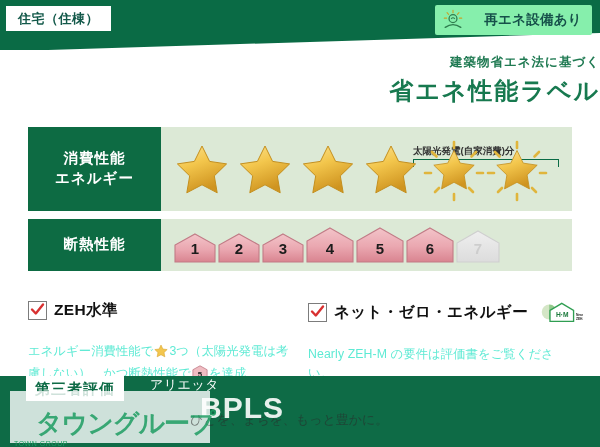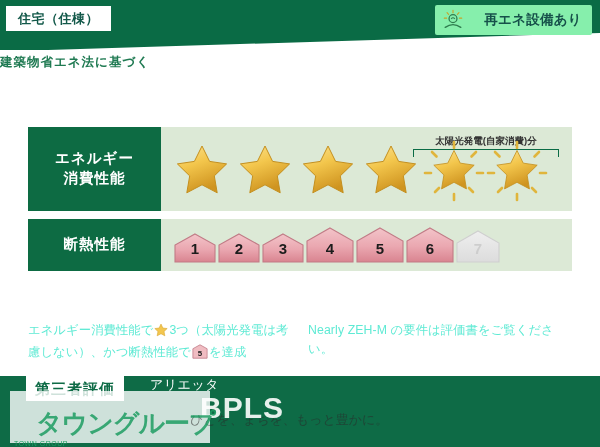--- a/index.html
+++ b/index.html
@@ -31,21 +31,21 @@
     position:absolute;right:8px;top:5px;
     background:#86efac;
     display:flex;align-items:center;gap:20px;
     padding:4px 10px 4px 7px;
     border-radius:2px;
   }
   .re-badge .sun{width:22px;height:22px;flex:0 0 22px;}
   .re-badge .txt{font-size:13.5px;font-weight:bold;color:#16514a;white-space:nowrap;letter-spacing:.3px;}
 
   
-  .head-wrap{position:absolute;left:0;top:54px;width:600px;text-align:left;}
+  .head-wrap{position:absolute;left:0;top:54px;width:600px;text-align:right;}
   .head-sub{font-size:12.5px;font-weight:bold;color:#1f7a52;letter-spacing:1px;}
   .head-main{font-size:24px;font-weight:bold;color:#17794f;letter-spacing:2px;margin-top:4px;}
 
   
   .rows{position:absolute;left:28px;top:127px;width:544px;}
   .row{display:flex;align-items:stretch;margin-bottom:8px;}
   .row-label{
     width:133px;flex:0 0 133px;background:#0d6b43;color:#fff;
     display:flex;flex-direction:column;align-items:center;justify-content:center;
     font-size:14.5px;font-weight:bold;letter-spacing:1px;line-height:1.35;
@@ -53,21 +53,21 @@
   .row-body{flex:1;background:#dce9d6;position:relative;display:flex;align-items:center;}
   .row-energy{height:84px;}
   .row-insul{height:52px;}
 
   
   .stars{display:flex;align-items:center;gap:1px;padding-left:10px;margin-top:4px;}
   .star-cell{width:62px;height:62px;position:relative;flex:0 0 62px;}
   .star-cell svg{position:absolute;left:0;top:0;width:62px;height:62px;}
 
   
-  .solar-note{position:absolute;right:13px;top:8px;width:146px;text-align:center;}
+  .solar-note{position:absolute;right:13px;top:18px;width:146px;}
   .solar-note .cap{font-size:9.5px;font-weight:bold;color:#333;white-space:nowrap;letter-spacing:0;}
   .solar-note .bracket{
     height:7px;margin-top:1px;
     border-left:1.5px solid #0a6b45;border-right:1.5px solid #0a6b45;border-top:1.5px solid #0a6b45;
   }
 
   
   .houses{display:flex;align-items:flex-end;padding-left:12px;}
   .house-cell{position:relative;}
   .house-cell svg{display:block;}
@@ -149,28 +149,29 @@
         <circle cx="12" cy="10.5" r="4.3" fill="none" stroke="#2f7d4f" stroke-width="1.4"></circle>
         <path d="M10 10.8 q2 -2.6 4 0" fill="none" stroke="#2f7d4f" stroke-width="1.1"></path>
         <path d="M3.5 20 q8.5 -6 17 0" fill="none" stroke="#2f7d4f" stroke-width="1.5" stroke-linecap="round"></path>
       </svg>
     </span>
     <span class="txt">再エネ設備あり</span>
   </div>
 
   <div class="head-wrap">
     <div class="head-sub">建築物省エネ法に基づく</div>
+    <div class="head-main">省エネ性能ラベル</div>
   </div>
 
   <div class="rows">
 
     <div class="row">
       <div class="row-label">
+        <span>消費性能</span>
         <span>エネルギー</span>
-        <span>消費性能</span>
       </div>
       <div class="row-body row-energy">
         <div class="solar-note">
           <div class="cap">太陽光発電(自家消費)分</div>
           <div class="bracket"></div>
         </div>
         <div class="stars" id="stars-container">
             <div class="star-cell">
               <svg viewBox="0 0 62 62">
                 <defs>
@@ -364,33 +365,59 @@
               <span class="num">7</span>
             </div>
           </div>
       </div>
     </div>
   </div>
 
   <div class="info">
 
     <div class="info-col">
+      <div class="info-head">
+        <span class="chk">
+          <svg width="15" height="15" viewBox="0 0 15 15">
+            <path d="M2 7.5 L5.8 11.5 L13 2.5" fill="none" stroke="#d83030" stroke-width="2.4" stroke-linecap="round" stroke-linejoin="round"></path>
+          </svg>
+        </span>
+        <span class="info-title">ZEH水準</span>
+      </div>
       <div class="info-body">
         <span>エネルギー消費性能で</span><span class="inline-ico">
           <svg width="14" height="14" viewBox="0 0 24 24">
             <polygon points="12,1.8 15.2,8.6 22.6,9.5 17.2,14.6 18.6,22 12,18.4 5.4,22 6.8,14.6 1.4,9.5 8.8,8.6" fill="#f3c64f" stroke="#d9a52e" stroke-width="1"></polygon>
           </svg></span><span>3つ（太陽光発電は考慮しない）、かつ断熱性能で</span><span class="inline-ico">
           <svg width="16" height="15" viewBox="0 0 20 19">
             <polygon points="10,1 19,6 19,18 1,18 1,6" fill="#f0bcc2" stroke="#c07a86" stroke-width="1"></polygon>
             <text x="10" y="15" font-size="10" font-family="Liberation Sans, sans-serif" font-weight="bold" fill="#222" text-anchor="middle">5</text>
           </svg></span><span>を達成</span>
       </div>
     </div>
 
     <div class="info-col">
+      <div class="info-head">
+        <span class="chk">
+          <svg width="15" height="15" viewBox="0 0 15 15">
+            <path d="M2 7.5 L5.8 11.5 L13 2.5" fill="none" stroke="#d83030" stroke-width="2.4" stroke-linecap="round" stroke-linejoin="round"></path>
+          </svg>
+        </span>
+        <span class="info-title">ネット・ゼロ・エネルギー</span>
+        <span class="zehm-logo">
+          <svg width="44" height="24" viewBox="0 0 56 30">
+            <circle cx="13" cy="15" r="9.5" fill="#cfe3c0" opacity=".9"></circle>
+            <path d="M13 5.5 a9.5 9.5 0 0 1 0 19 z" fill="#7ec07a" opacity=".75"></path>
+            <polygon points="29,4 44,13 44,27 14,27 14,13" fill="#ffffff" stroke="#2f9e52" stroke-width="1.7"></polygon>
+            <text x="29.5" y="21" font-size="8.5" font-family="Liberation Sans, sans-serif" font-weight="bold" fill="#1c7a3c" text-anchor="middle">H·M</text>
+            <text x="47" y="20" font-size="4.2" font-family="Liberation Sans, sans-serif" font-weight="bold" fill="#2a2a2a">Nearly</text>
+            <text x="47" y="25" font-size="4.2" font-family="Liberation Sans, sans-serif" font-weight="bold" fill="#2a2a2a">ZEH-M</text>
+          </svg>
+        </span>
+      </div>
       <div class="info-body">Nearly ZEH-M の要件は評価書をご覧ください。</div>
     </div>
   </div>
 
   <div class="footer">
     <span class="footer-tag">第三者評価</span>
     <span class="footer-name">アリエッタ</span>
     <div class="footer-right">
     </div>
   </div>

